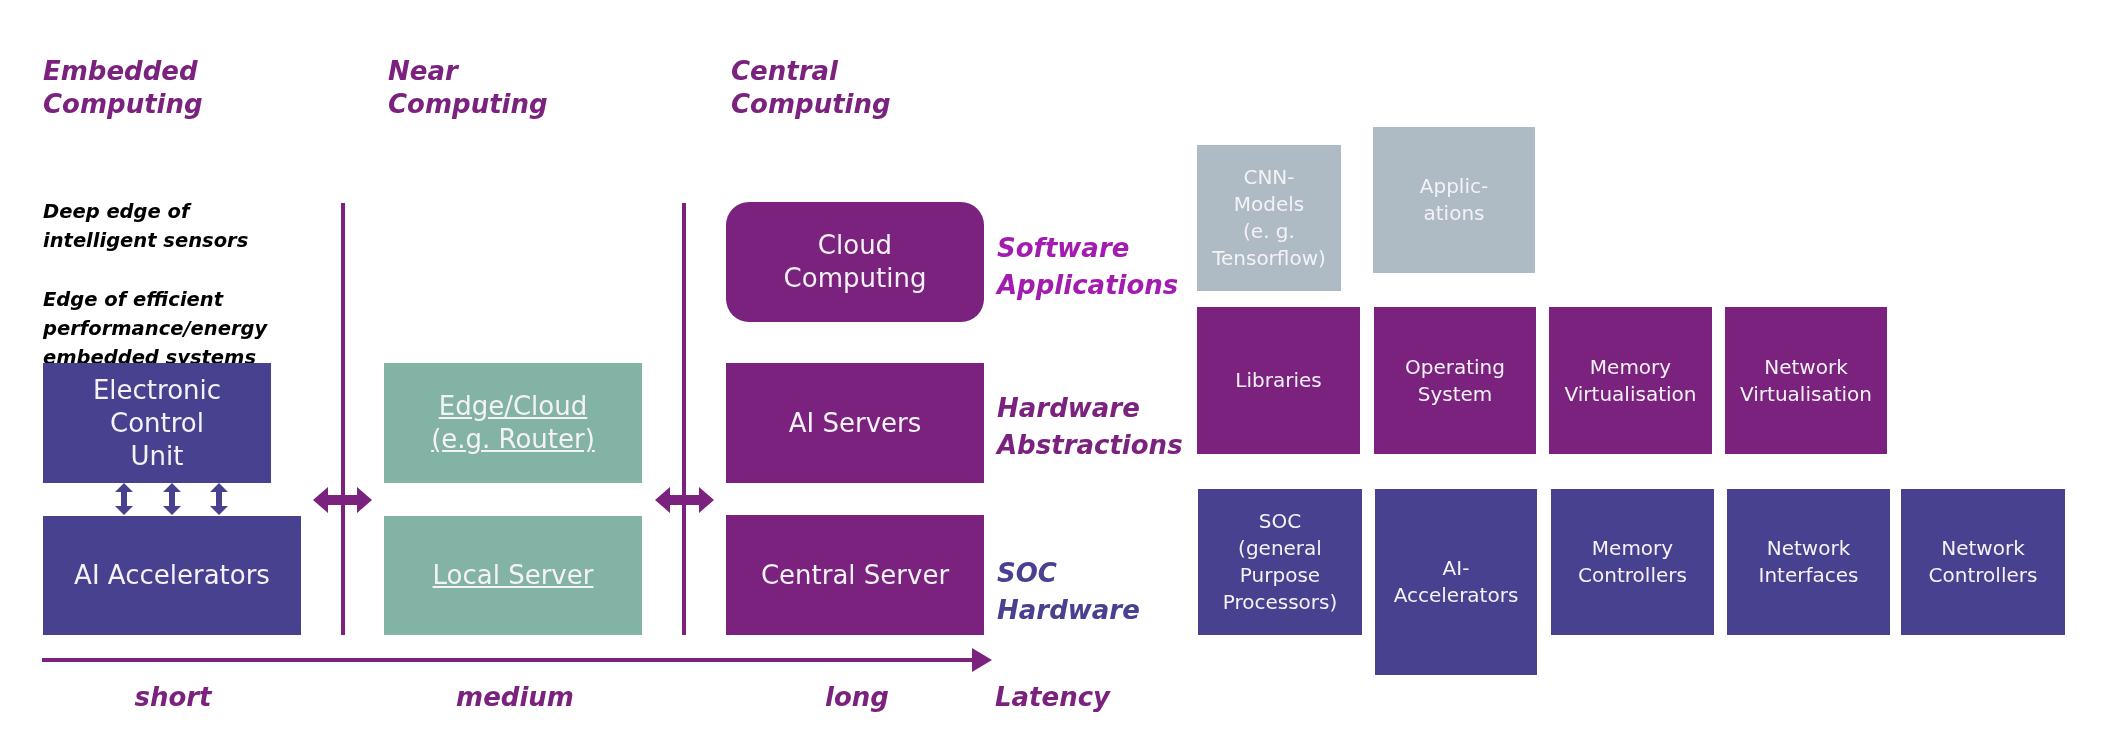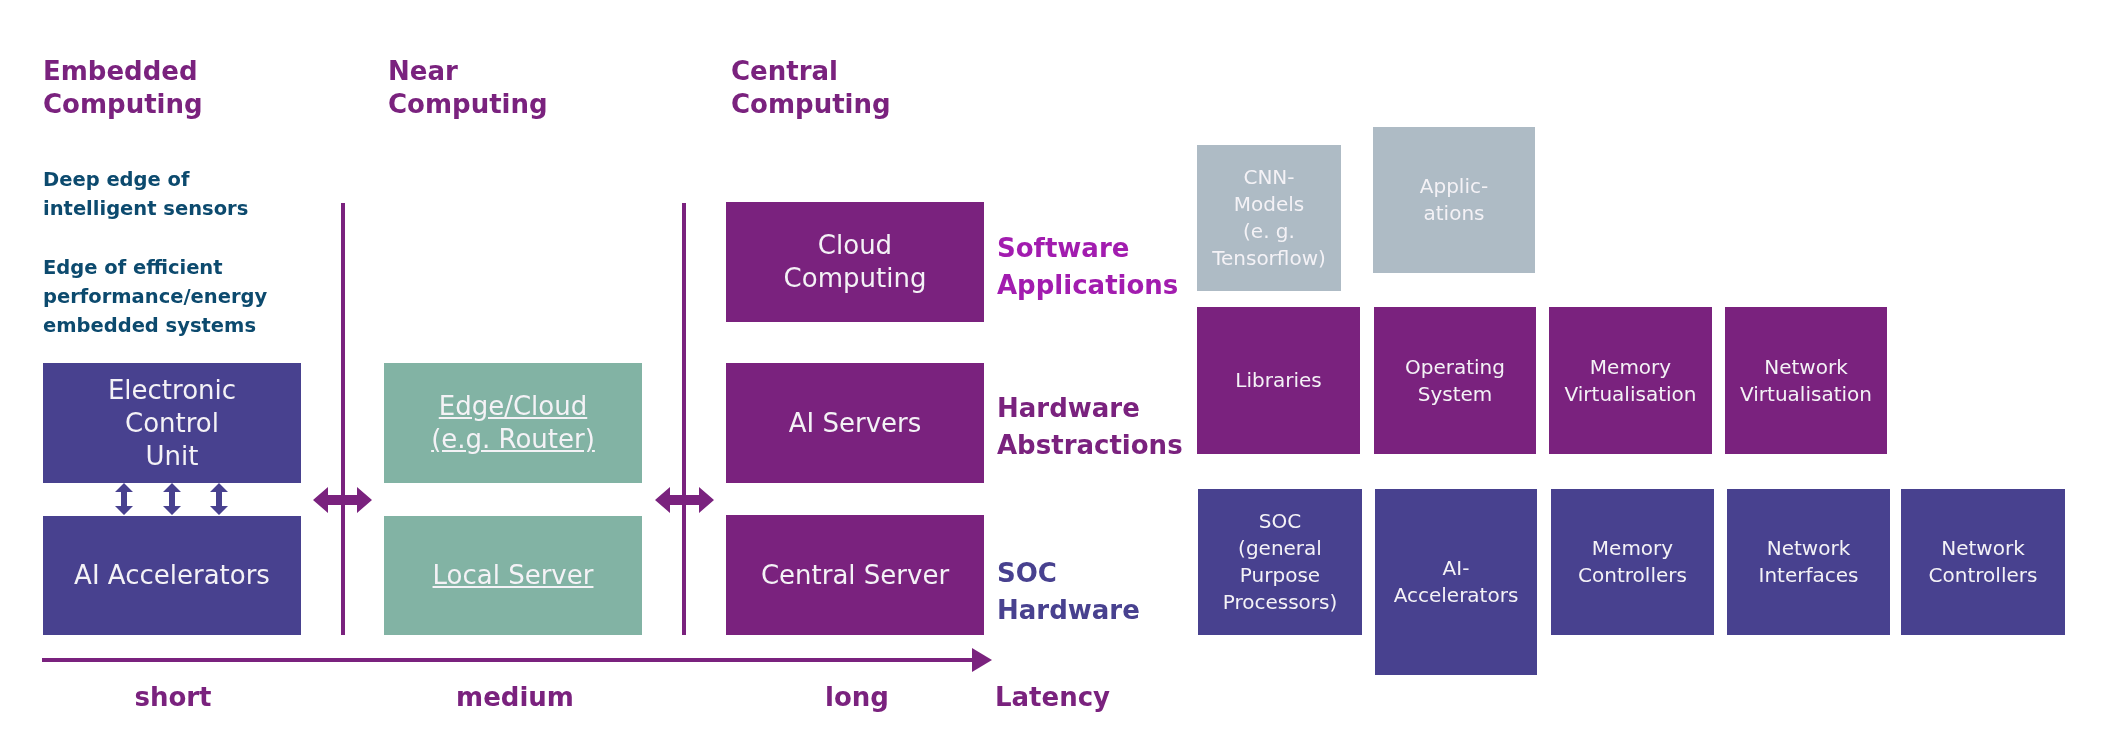--- a/index.html
+++ b/index.html
@@ -1,20 +1,20 @@
 <!DOCTYPE html>
 <html><head>
 <meta charset="utf-8">
 <style>
   html, body { margin: 0; padding: 0; background: #ffffff; }
   body { width: 2124px; height: 752px; position: relative; overflow: hidden;
          font-family: "DejaVu Sans", "Liberation Sans", sans-serif; }
-  .abs { position: absolute; }
+  .abs { position: absolute; font-style: italic; }
   .col-title { color: #7a227e; font-weight: bold; font-size: 26px; line-height: 33px; white-space: pre-line; }
-  .note { color: #0c4a6e; font-weight: bold; font-size: 19.5px; line-height: 29px; white-space: pre-line; }
+  .note { color: #000000; font-weight: bold; font-size: 19.5px; line-height: 29px; white-space: pre-line; margin-top: 32px; }
   .box { position: absolute; display: flex; align-items: center; justify-content: center;
          text-align: center; color: #f4f2f6; white-space: pre-line; box-sizing: border-box; }
   .big { font-size: 26px; line-height: 33px; }
   .small { font-size: 20px; line-height: 27px; }
   .purple { background: #7a227e; }
   .blue { background: #48418f; }
   .green { background: #82b3a4; text-decoration: underline; }
   .grey { background: #aebbc5; }
   .row-label { font-weight: bold; font-size: 26px; line-height: 37px; white-space: pre-line; }
   .lat { color: #7a227e; font-weight: bold; font-size: 26px; line-height: 30px; }
@@ -30,21 +30,21 @@
 Computing</div>
 <div class="abs col-title" style="left:731px; top:55px;">Central
 Computing</div>
 
 <div class="abs note" style="left:43px; top:165px;">Deep edge of
 intelligent sensors</div>
 <div class="abs note" style="left:43px; top:253px;">Edge of efficient
 performance/energy
 embedded systems</div>
 
-<div class="box blue big" style="left:43px; top:363px; width:258px; height:120px;">
+<div class="box blue big" style="left:43px; top:363px; width:228px; height:120px;">
   <span>Electronic
 Control
 Unit</span>
 </div>
 <div class="box blue big" style="left:43px; top:516px; width:258px; height:119px;">
   <span>AI Accelerators</span>
 </div>
 
 <svg style="left:0; top:0;" width="2124" height="752">
   <g fill="#48418f">
@@ -78,21 +78,21 @@
 <div class="vline" style="left:682px; top:203px; height:432px;"></div>
 
 <div class="box green big" style="left:384px; top:363px; width:258px; height:120px;">
   <span>Edge/Cloud
 (e.g. Router)</span>
 </div>
 <div class="box green big" style="left:384px; top:516px; width:258px; height:119px;">
   <span>Local Server</span>
 </div>
 
-<div class="box purple big" style="left:726px; top:202px; width:258px; height:120px;">
+<div class="box purple big" style="left:726px; top:202px; width:258px; height:120px;border-radius:23px;">
   <span>Cloud
 Computing</span>
 </div>
 <div class="box purple big" style="left:726px; top:363px; width:258px; height:120px;">
   <span>AI Servers</span>
 </div>
 <div class="box purple big" style="left:726px; top:515px; width:258px; height:120px;">
   <span>Central Server</span>
 </div>
 

